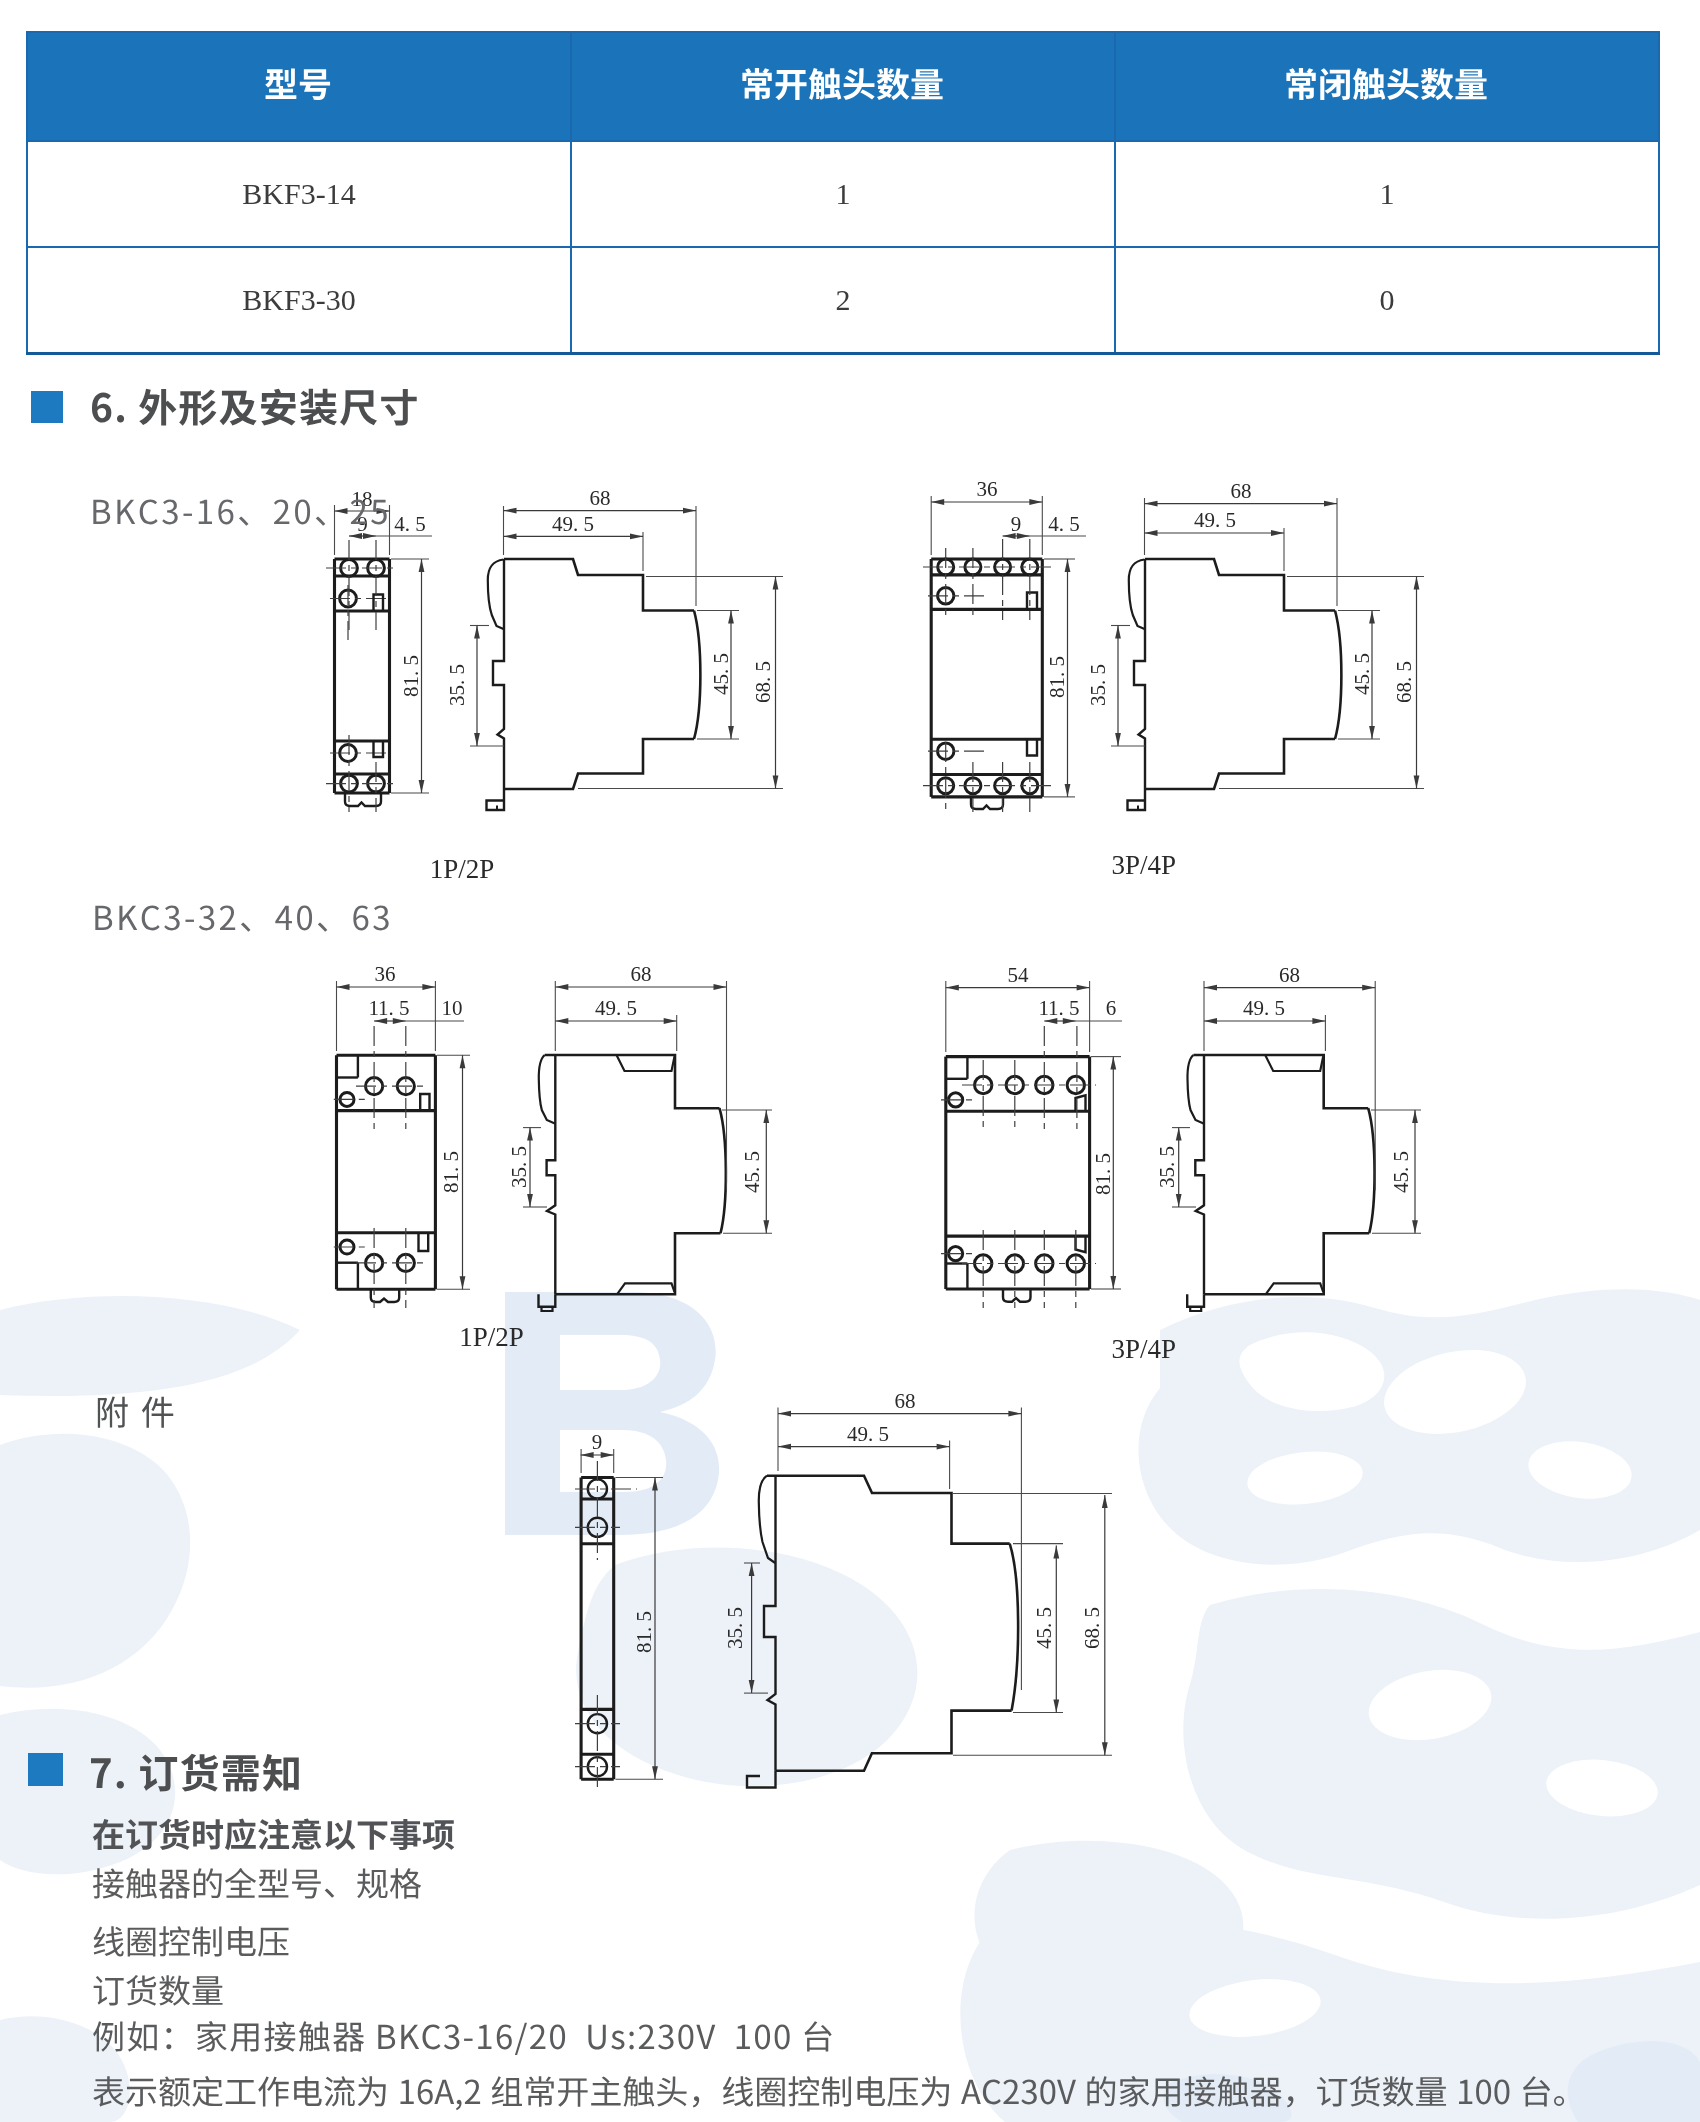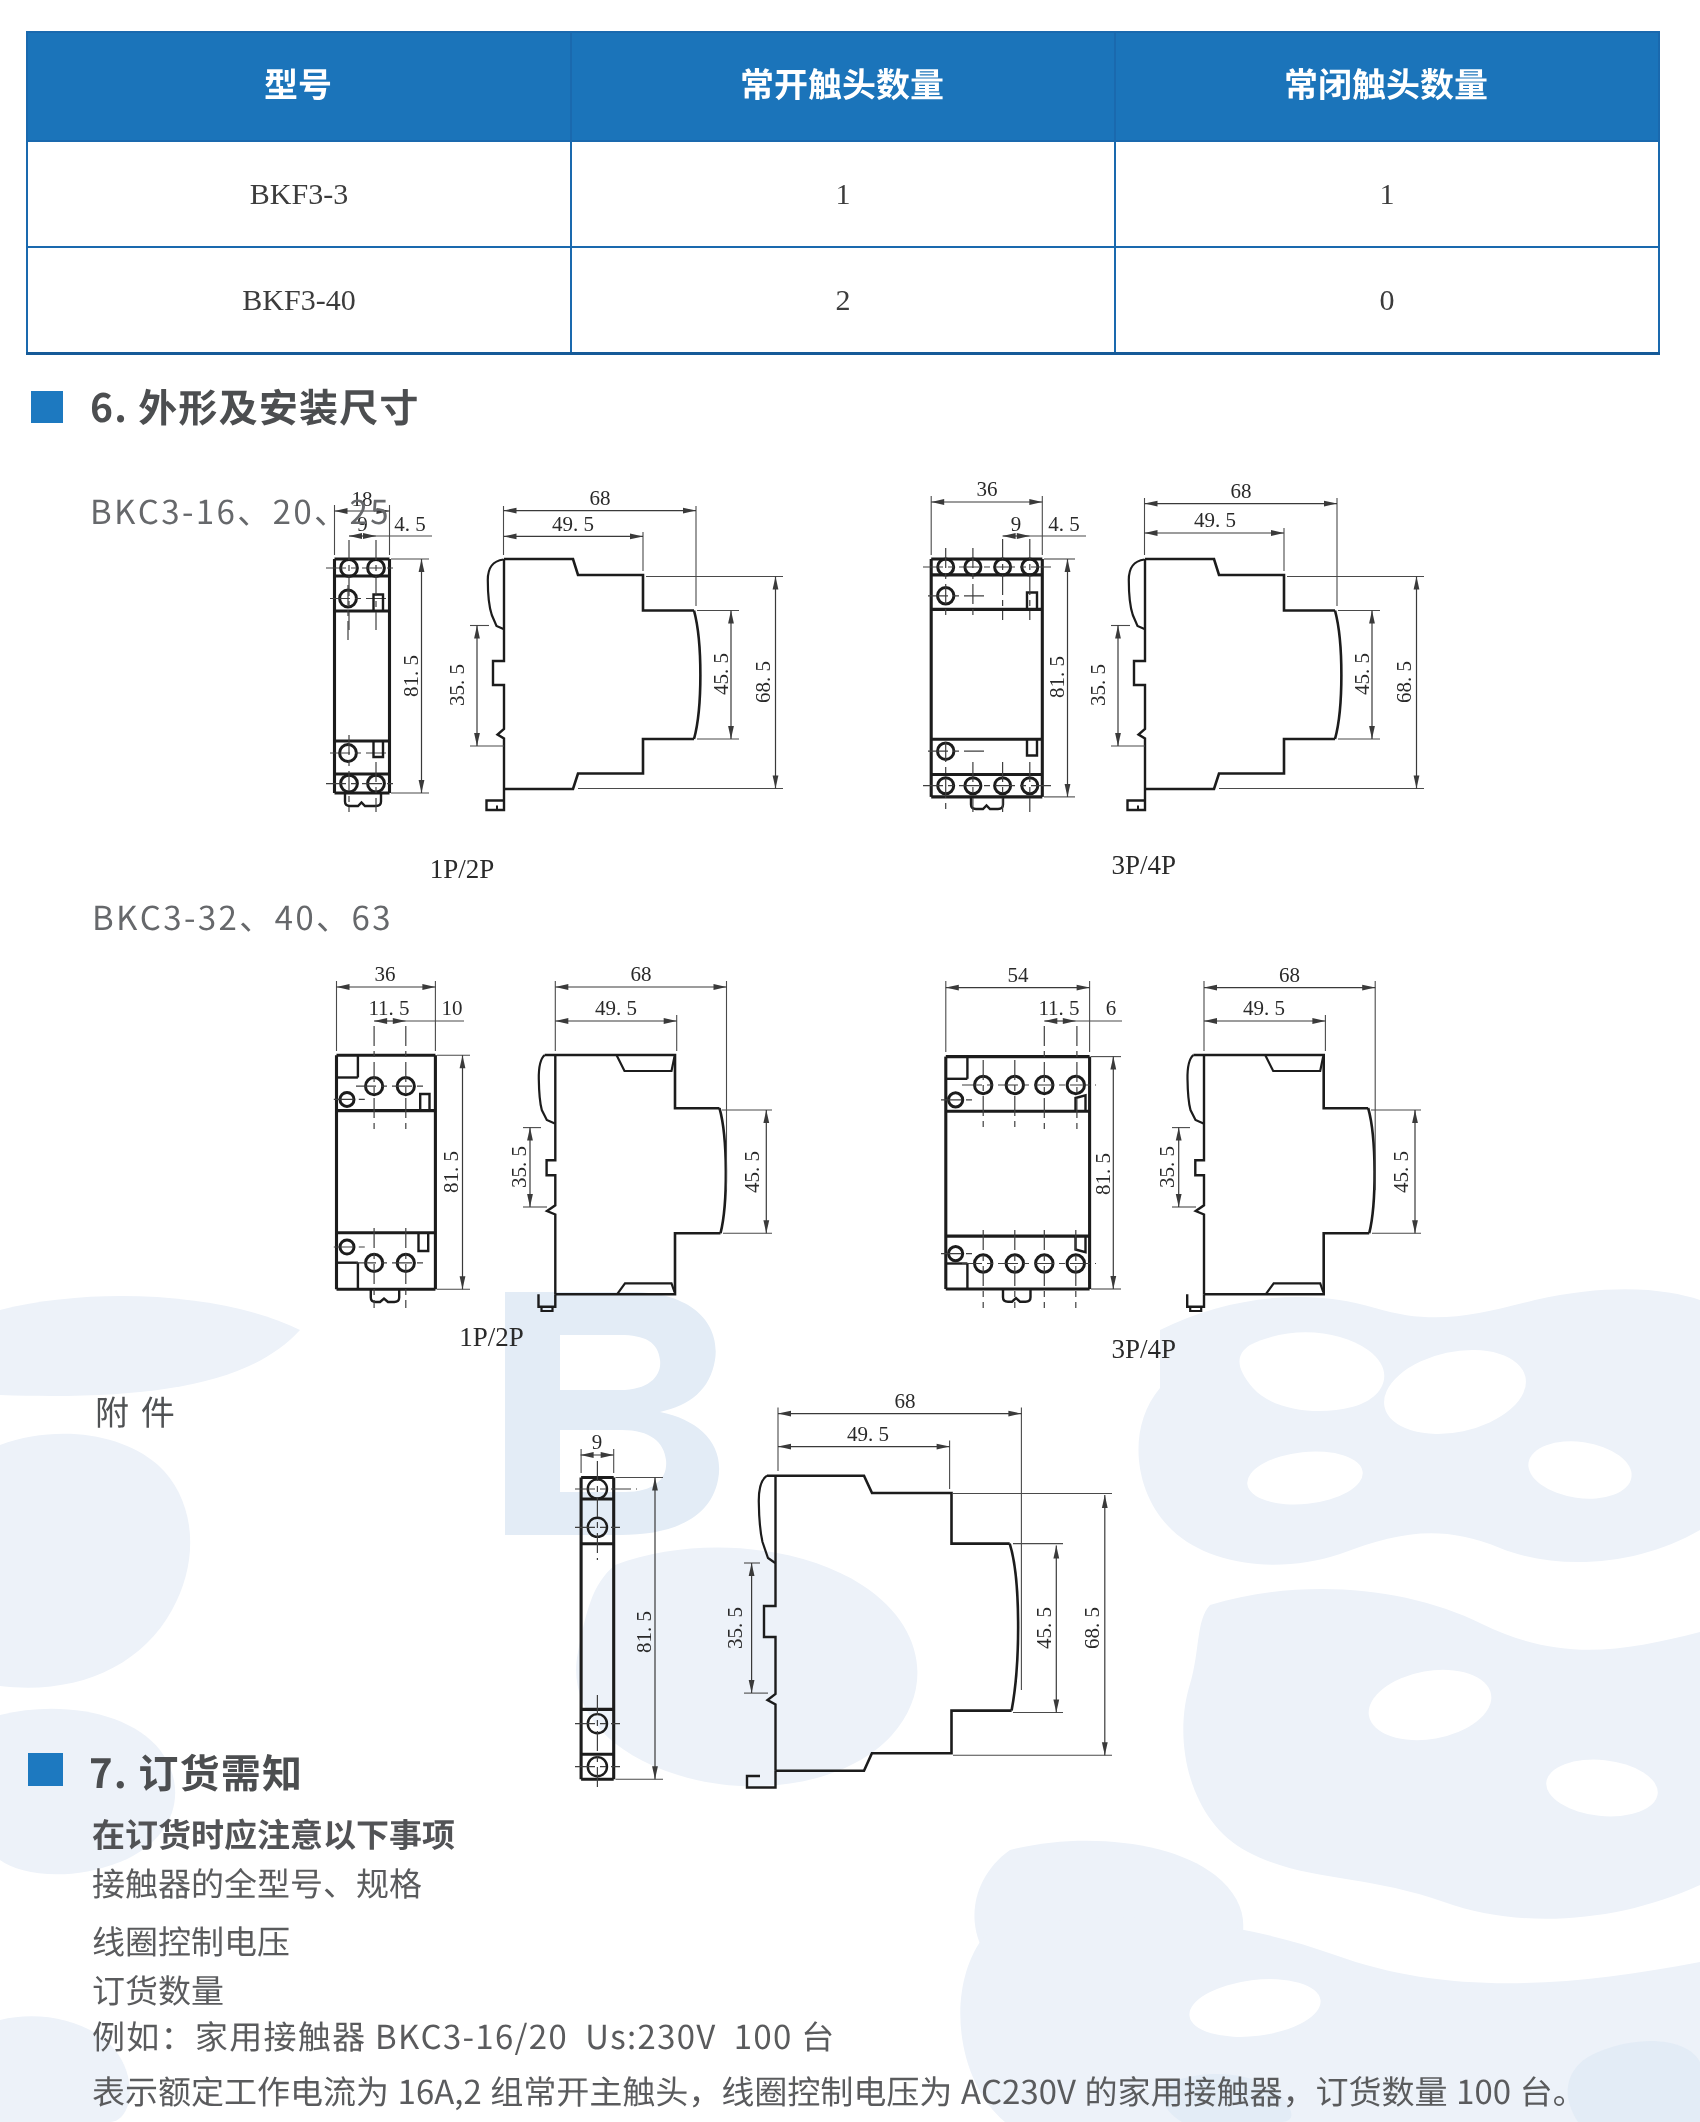--- a/index.html
+++ b/index.html
@@ -28,26 +28,26 @@
         <col style="width:544px">
         <col style="width:544px">
       </colgroup>
       <tbody>
         <tr class="h">
           <td></td>
           <td></td>
           <td></td>
         </tr>
         <tr class="r">
-          <td>BKF3-3</td>
+          <td>BKF3-14</td>
           <td>1</td>
           <td>1</td>
         </tr>
         <tr class="r">
-          <td>BKF3-40</td>
+          <td>BKF3-30</td>
           <td>2</td>
           <td>0</td>
         </tr>
       </tbody>
     </table>
     <div style="position:absolute;left:30.6px;top:390.6px;width:32.4px;height:32px;background:#1d79c0;"></div>
     <div style="position:absolute;left:28px;top:1753px;width:35px;height:33px;background:#1d79c0;"></div>
     <svg style="position:absolute;left:0;top:0;z-index:1" width="1700" height="2122" viewBox="0 0 1700 2122">
       <defs>
         <marker id="ma" markerUnits="userSpaceOnUse" markerWidth="14" markerHeight="9" refX="13.5" refY="4.5" orient="auto-start-reverse">

